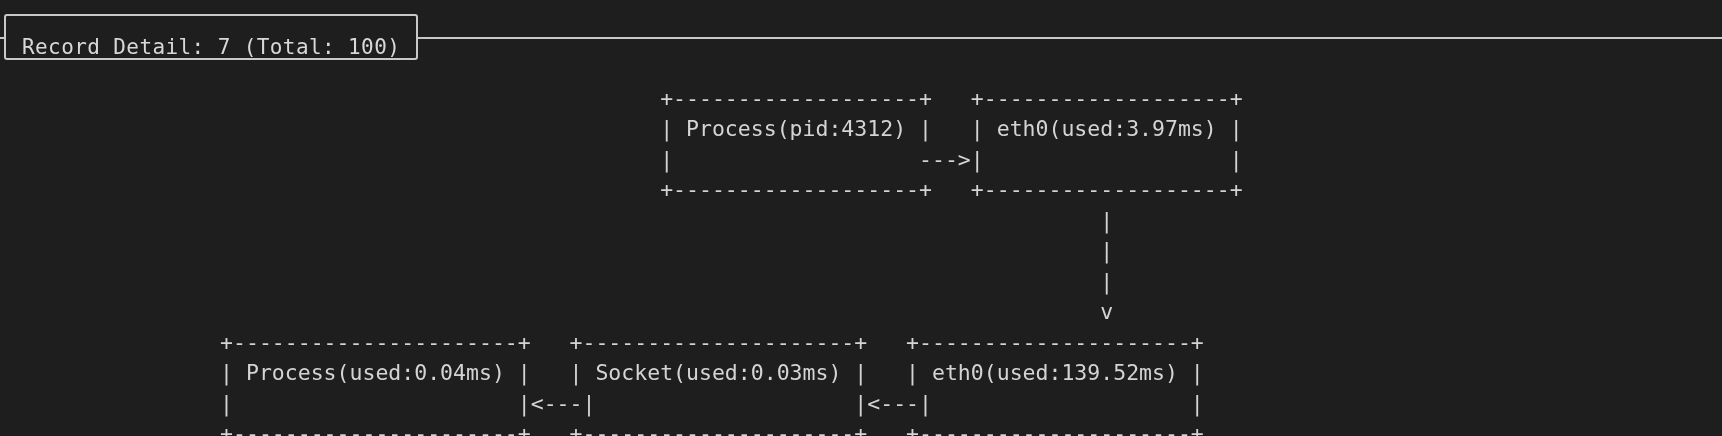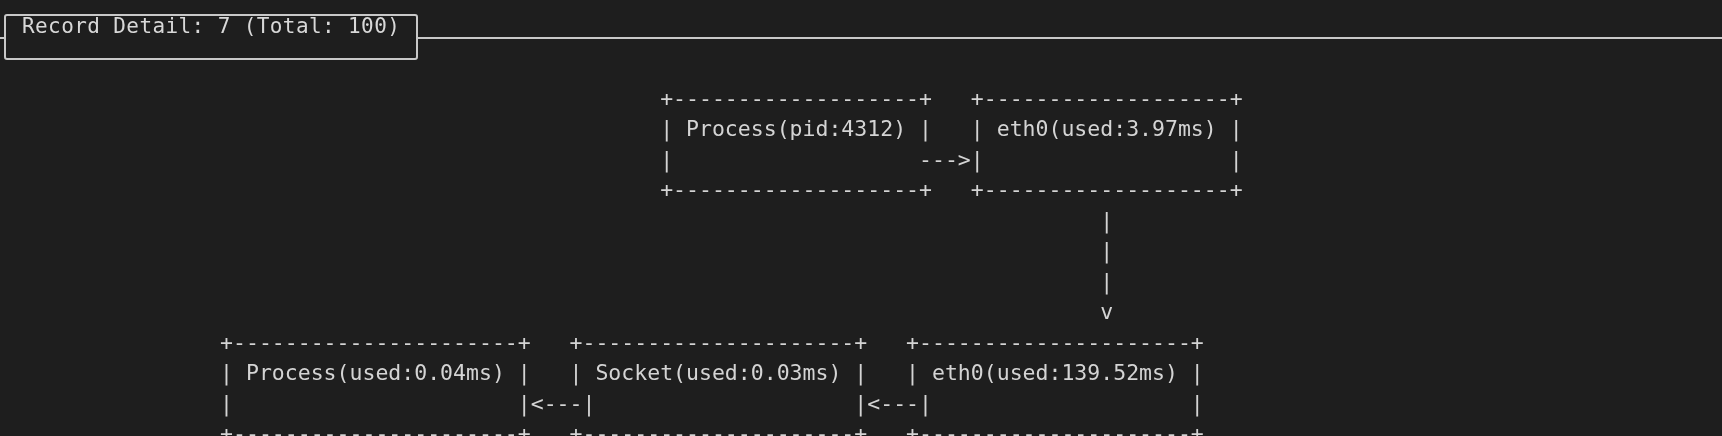--- a/index.html
+++ b/index.html
@@ -38,21 +38,21 @@
   #header-title-box {
     position: absolute;
     left: 4px;
     top: 0px;
     height: 46px;
     box-sizing: border-box;
     border: 2px solid #c8c8c8;
     border-radius: 3px;
     background: #1e1e1e;
     display: flex;
-    align-items: flex-start;
+    align-items: flex-end;
     padding: 0 16px;
     z-index: 2;
   }
   #header-title-text {
     color: #d8d8d8;
     font-size: 21px;
     line-height: 21px;
     letter-spacing: 0.4px;
     white-space: pre;
   }

